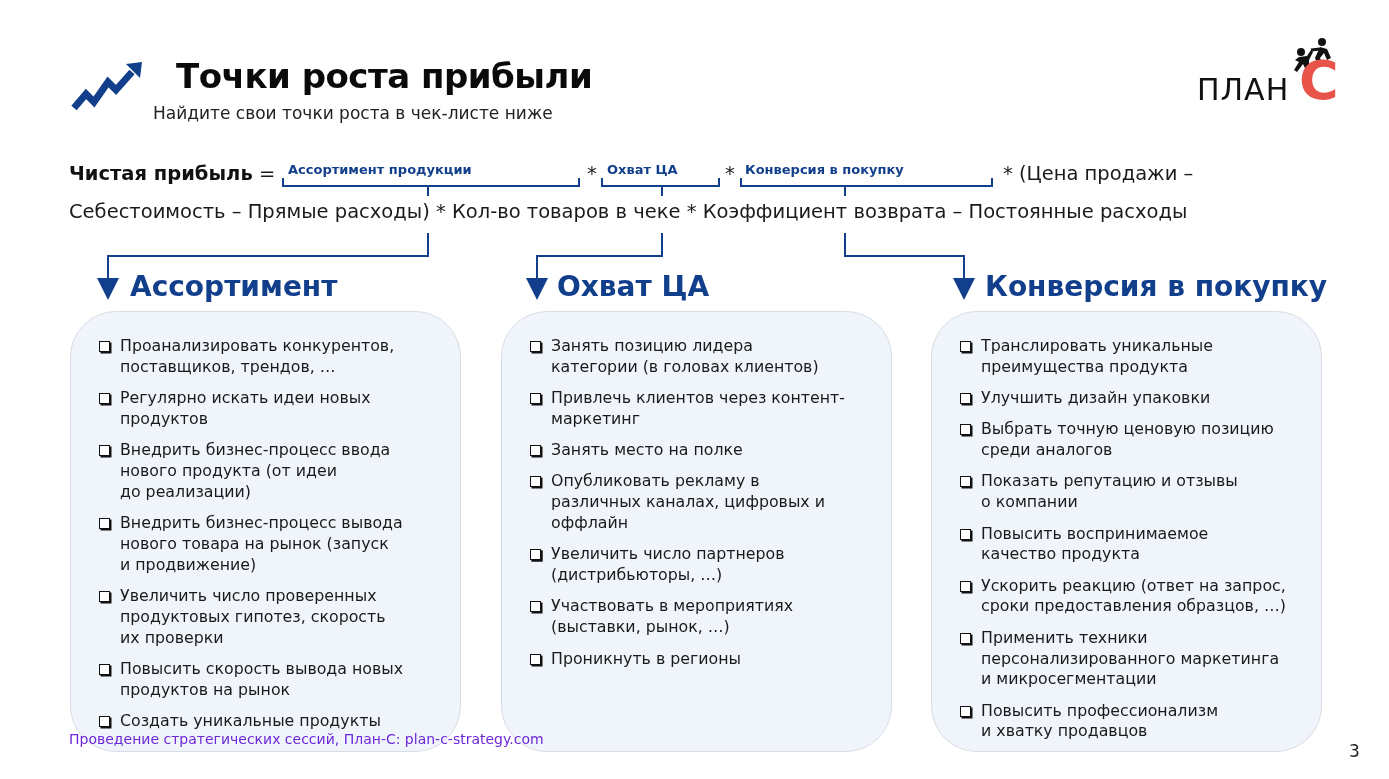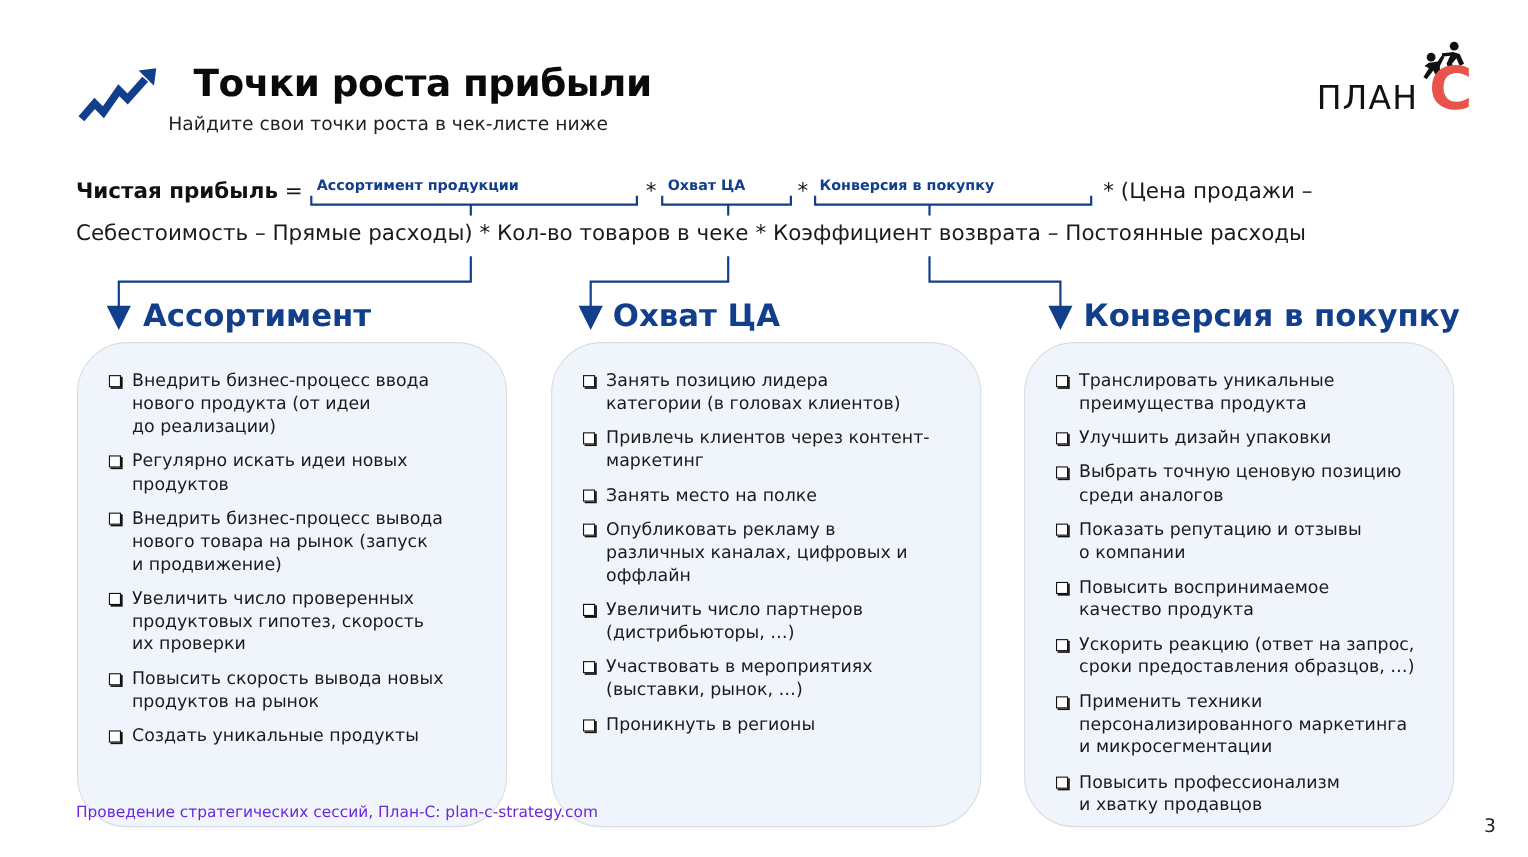--- a/index.html
+++ b/index.html
@@ -92,25 +92,27 @@
     <polygon points="953,278 975,278 964,300"></polygon>
   </g>
 </svg>
 
 <div class="col-title" style="left:130px;">Ассортимент</div>
 <div class="col-title" style="left:557px;">Охват ЦА</div>
 <div class="col-title" style="left:985px;">Конверсия в покупку</div>
 
 <div class="card" style="left:70px;">
   <ul>
+    <li><span class="box"></span><span class="txt">Проанализировать конкурентов,
+поставщиков, трендов, …</span></li>
+    <li><span class="box"></span><span class="txt">Регулярно искать идеи новых
+продуктов</span></li>
     <li><span class="box"></span><span class="txt">Внедрить бизнес-процесс ввода
 нового продукта (от идеи
 до реализации)</span></li>
-    <li><span class="box"></span><span class="txt">Регулярно искать идеи новых
-продуктов</span></li>
     <li><span class="box"></span><span class="txt">Внедрить бизнес-процесс вывода
 нового товара на рынок (запуск
 и продвижение)</span></li>
     <li><span class="box"></span><span class="txt">Увеличить число проверенных
 продуктовых гипотез, скорость
 их проверки</span></li>
     <li><span class="box"></span><span class="txt">Повысить скорость вывода новых
 продуктов на рынок</span></li>
     <li><span class="box"></span><span class="txt">Создать уникальные продукты</span></li>
   </ul>

